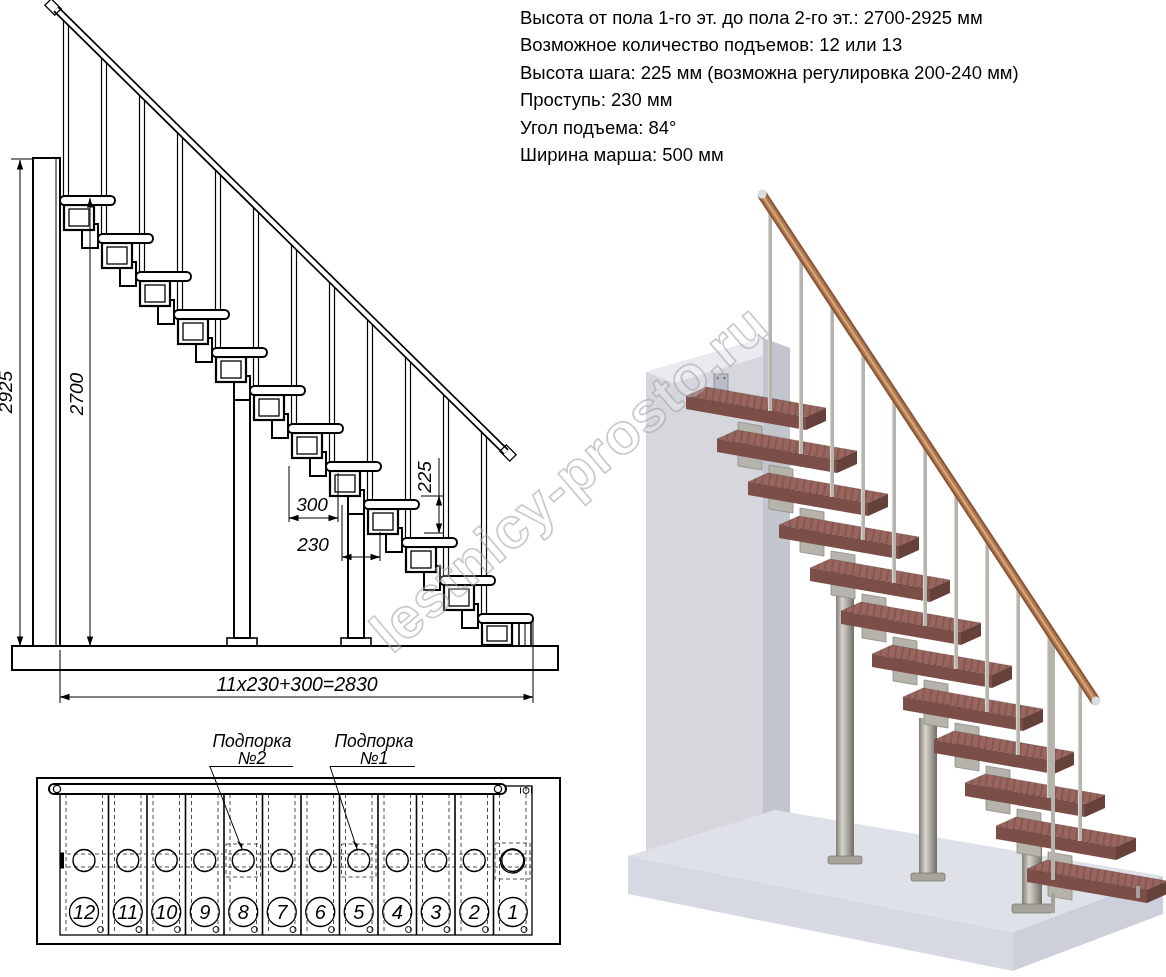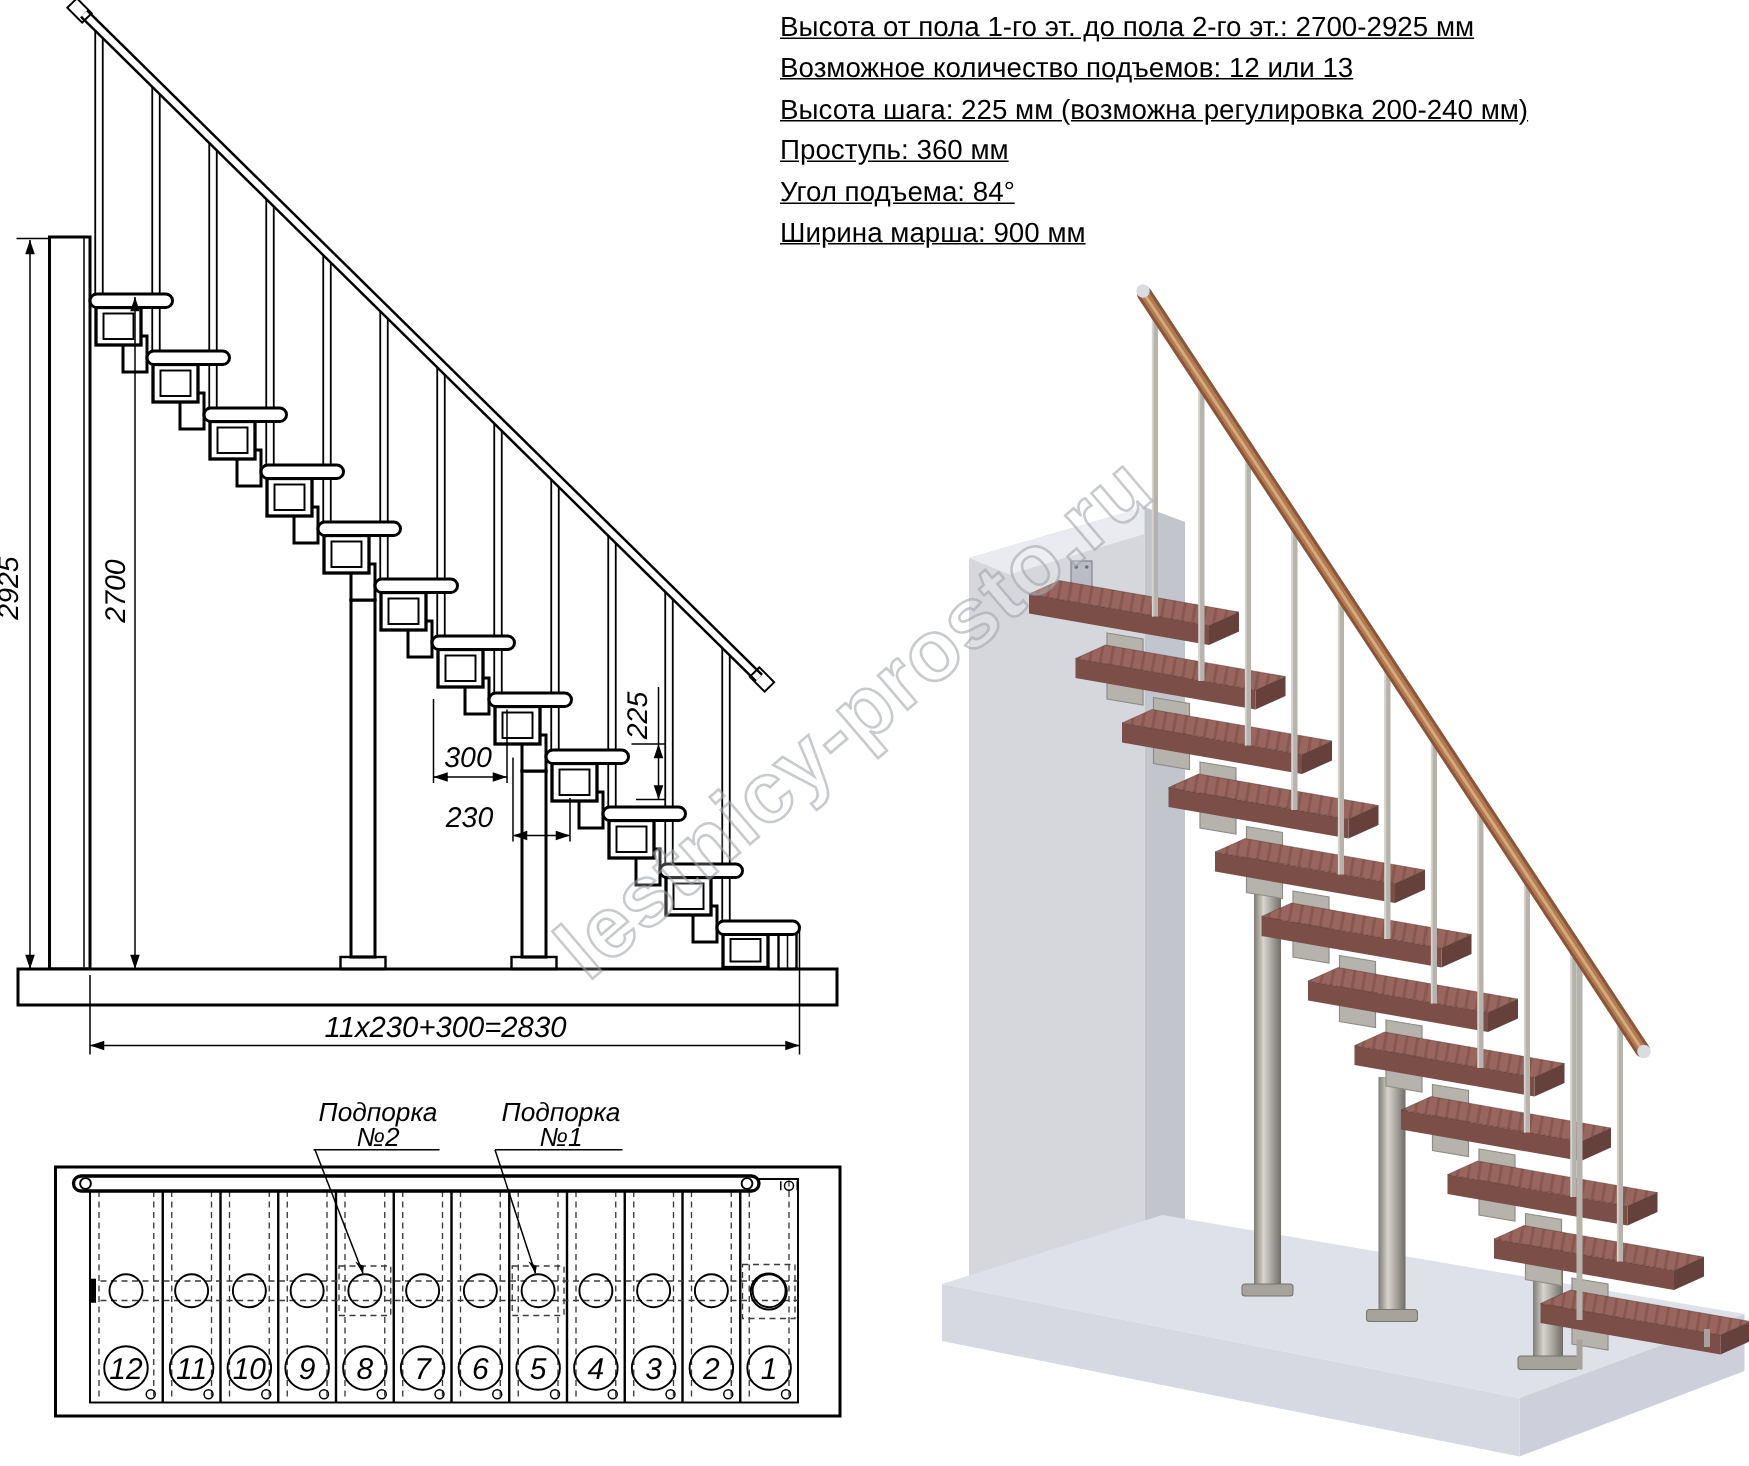--- a/index.html
+++ b/index.html
@@ -1,20 +1,20 @@
 <!DOCTYPE html>
 <html><head>
 <meta charset="utf-8">
 <style>
   html,body{margin:0;padding:0;background:#ffffff;}
   .page{position:relative;width:1166px;height:977px;background:#fff;overflow:hidden;
         font-family:"Liberation Sans",sans-serif;}
   #drawing{position:absolute;left:0;top:0;}
   .specs{position:absolute;left:520px;top:4px;font-size:18.5px;line-height:27.4px;
-         color:#000;white-space:nowrap;text-decoration:underline;}
+         color:#000;white-space:nowrap;}
   
   .ln2{fill:#fff;stroke:#000;stroke-width:2;}
   .ln22{fill:#fff;stroke:#000;stroke-width:2.2;}
   .ln16{fill:none;stroke:#000;stroke-width:1.6;}
   .ln13{fill:none;stroke:#000;stroke-width:1.3;}
   .thin{fill:none;stroke:#000;stroke-width:1;}
   .dash{fill:none;stroke:#3a3a3a;stroke-width:0.9;stroke-dasharray:4 3;}
   .dim{font:italic 19px "Liberation Sans",sans-serif;fill:#000;}
   .dimBig{font:italic 19.5px "Liberation Sans",sans-serif;fill:#000;}
   .callout{font:italic 17.5px "Liberation Sans",sans-serif;fill:#000;}
@@ -526,17 +526,17 @@
       </g>
     </g>
 
     <text id="wmark" transform="translate(392,655) rotate(-40.5)" font-family="Liberation Sans, sans-serif" font-size="57" font-weight="bold" letter-spacing="1" fill="#ffffff" fill-opacity="0.22" stroke="#9aa0a6" stroke-opacity="0.55" stroke-width="1.7">lestnicy-prosto.ru</text>
   </svg>
 
   <div class="specs" id="specs">
       <div>Высота от пола 1-го эт. до пола 2-го эт.: 2700-2925 мм</div>
       <div>Возможное количество подъемов: 12 или 13</div>
       <div>Высота шага: 225 мм (возможна регулировка 200-240 мм)</div>
-      <div>Проступь: 360 мм</div>
+      <div>Проступь: 230 мм</div>
       <div>Угол подъема: 84°</div>
-      <div>Ширина марша: 900 мм</div>
+      <div>Ширина марша: 500 мм</div>
     </div>
 </div>
 
 </body></html>

